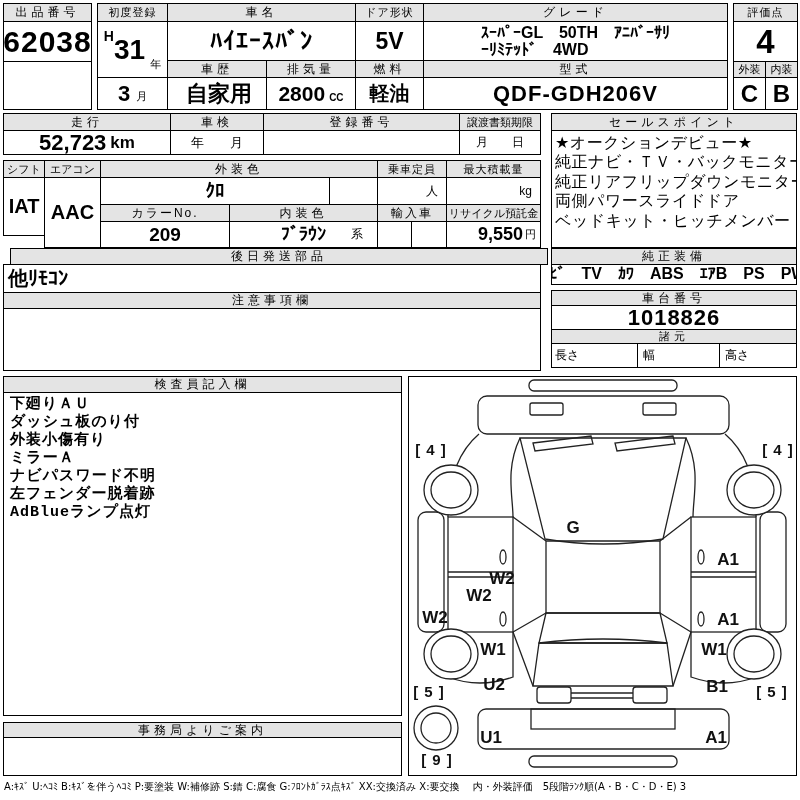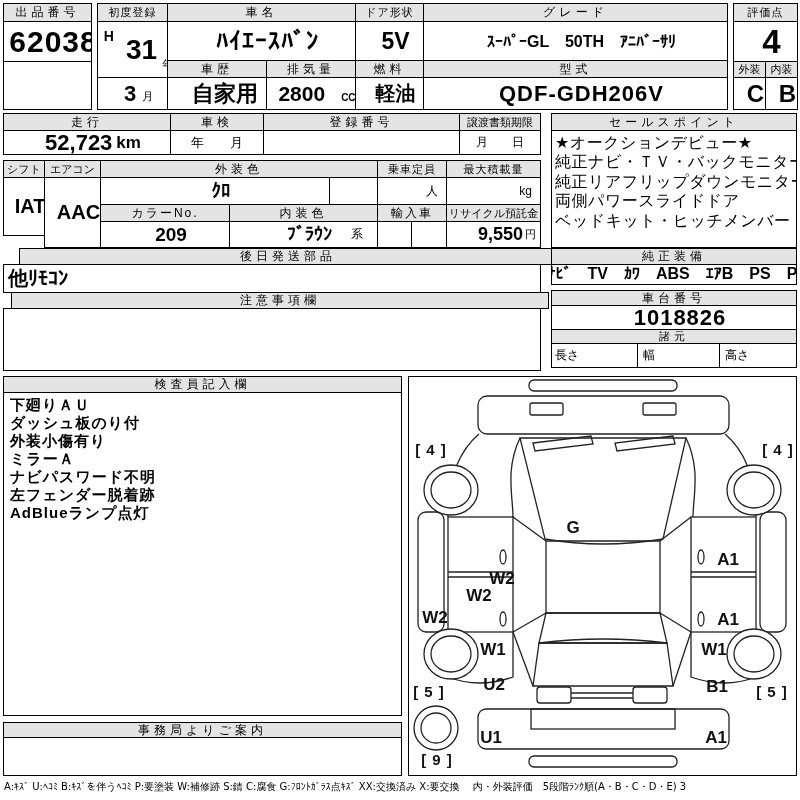--- a/index.html
+++ b/index.html
@@ -5,26 +5,26 @@
   html,body{margin:0;padding:0;}
   body{
     width:800px;height:800px;position:relative;background:#fff;
     font-family:"Liberation Sans","DejaVu Sans",sans-serif;color:#000;
   }
   .c{position:absolute;box-sizing:border-box;border:1.5px solid #000;background:#fff;
      display:flex;align-items:center;justify-content:center;overflow:hidden;white-space:nowrap;}
   .h{background:#e4e4e4;font-size:12px;letter-spacing:4px;font-weight:normal;}
   .h.sm{font-size:11px;letter-spacing:1px;}
   .h.xs{font-size:11px;letter-spacing:0;}
-  .b{font-weight:bold;padding-left:12px;}
+  .b{font-weight:bold;}
   .left{justify-content:flex-start;}
   .right{justify-content:flex-end;}
   .lines{flex-direction:column;align-items:flex-start;justify-content:flex-start;}
   .sales-line{font-weight:normal;font-size:16px;line-height:19.4px;padding-left:3px;letter-spacing:0.5px;}
-  .insp-line{font-weight:bold;font-size:15px;line-height:18px;padding-left:6px;letter-spacing:1px;}
+  .insp-line{font-weight:bold;font-size:15px;line-height:18px;padding-left:6px;letter-spacing:1px;font-family:Liberation Mono, monospace;}
   .unit{font-weight:bold;}
   .marker{position:absolute;transform:translate(-50%,-50%);font-weight:bold;color:#111;
           font-family:"Liberation Sans","DejaVu Sans",sans-serif;}
   .marker.damage{font-size:17px;}
   .marker.tire{font-size:15px;letter-spacing:1px;}
   #legend{position:absolute;left:4px;top:780px;width:794px;font-size:10px;letter-spacing:0;
           font-family:"DejaVu Sans","Liberation Sans",sans-serif;}
   svg{display:block;}
 </style>
 </head>
@@ -42,20 +42,21 @@
 <div class="c" style="left:97px;top:21px;width:71px;height:57px">
   <span class="b" style="font-size:14px;align-self:flex-start;margin-top:6px">H</span>
   <span class="b" style="font-size:28px">31</span>
   <span style="font-size:11px;align-self:flex-end;margin:0 0 5px 5px">年</span>
 </div>
 <div class="c b" style="left:167px;top:21px;width:189px;height:40px;font-size:24px;letter-spacing:1px">ﾊｲｴｰｽﾊﾞﾝ</div>
 <div class="c b" style="left:355px;top:21px;width:69px;height:40px;font-size:23px">5V</div>
 <div class="c" style="left:423px;top:21px;width:305px;height:40px">
   <div style="text-align:left">
     <div class="b" style="font-size:16px;line-height:17px">ｽｰﾊﾟｰGL　50TH　ｱﾆﾊﾞｰｻﾘ</div>
+    <div class="b" style="font-size:16px;line-height:17px">ｰﾘﾐﾃｯﾄﾞ　4WD</div>
   </div>
 </div>
 
 <div class="c h" style="left:167px;top:60px;width:100px;height:18px">車歴</div>
 <div class="c h" style="left:266px;top:60px;width:90px;height:18px">排気量</div>
 <div class="c h" style="left:355px;top:60px;width:69px;height:18px">燃料</div>
 <div class="c h" style="left:423px;top:60px;width:305px;height:18px">型式</div>
 
 <div class="c" style="left:97px;top:77px;width:71px;height:33px">
   <span class="b" style="font-size:22px">3</span>
@@ -120,27 +121,27 @@
   <span class="b" style="font-size:18px">ﾌﾞﾗｳﾝ</span>
   <span style="font-size:12px;position:absolute;right:14px">系</span>
 </div>
 <div class="c" style="left:377px;top:221px;width:35px;height:27px"></div>
 <div class="c" style="left:411px;top:221px;width:36px;height:27px"></div>
 <div class="c right" style="left:446px;top:221px;width:95px;height:27px;padding-right:4px">
   <span class="b" style="font-size:18px">9,550</span>
   <span style="font-size:11px;margin-left:2px">円</span>
 </div>
 
-<div class="c h" style="left:19px;top:248px;width:538px;height:17px">後日発送部品</div>
+<div class="c h" style="left:10px;top:248px;width:538px;height:17px">後日発送部品</div>
 <div class="c left b" style="left:3px;top:264px;width:538px;height:29px;font-size:20px;padding-left:4px">他ﾘﾓｺﾝ</div>
 
 <div class="c h" style="left:551px;top:248px;width:246px;height:17px">純正装備</div>
 <div class="c b" style="left:551px;top:264px;width:246px;height:21px;font-size:16px">ﾅﾋﾞ　TV　ｶﾜ　ABS　ｴｱB　PS　PW</div>
 
-<div class="c h" style="left:11px;top:292px;width:538px;height:17px">注意事項欄</div>
+<div class="c h" style="left:3px;top:292px;width:538px;height:17px">注意事項欄</div>
 <div class="c" style="left:3px;top:308px;width:538px;height:63px"></div>
 
 <div class="c h" style="left:551px;top:290px;width:246px;height:16px">車台番号</div>
 <div class="c b" style="left:551px;top:305px;width:246px;height:25px;font-size:22px;letter-spacing:1px">1018826</div>
 <div class="c h" style="left:551px;top:329px;width:246px;height:15px;font-size:11px">諸元</div>
 <div class="c left" style="left:551px;top:343px;width:87px;height:25px;font-size:12px;padding-left:3px;align-items:center">長さ</div>
 <div class="c left" style="left:637px;top:343px;width:83px;height:25px;font-size:12px;padding-left:5px">幅</div>
 <div class="c left" style="left:719px;top:343px;width:78px;height:25px;font-size:12px;padding-left:5px">高さ</div>
 
 <div class="c h" style="left:3px;top:376px;width:399px;height:17px">検査員記入欄</div>

